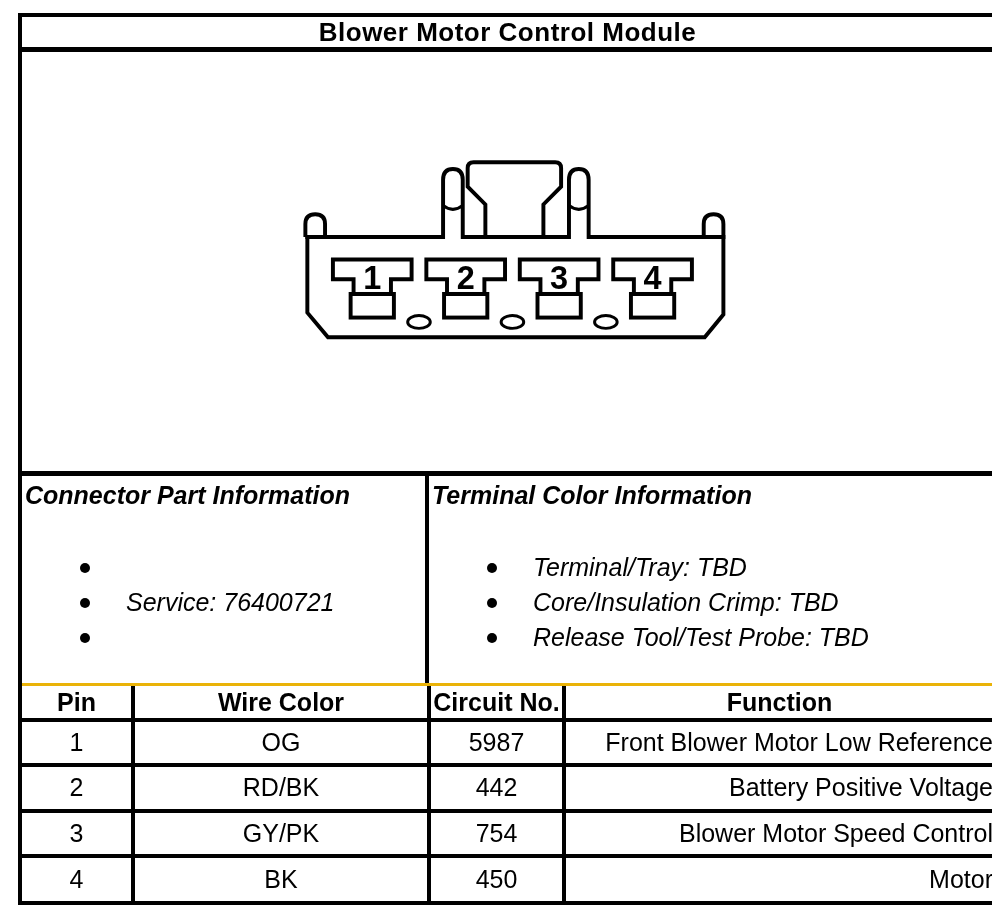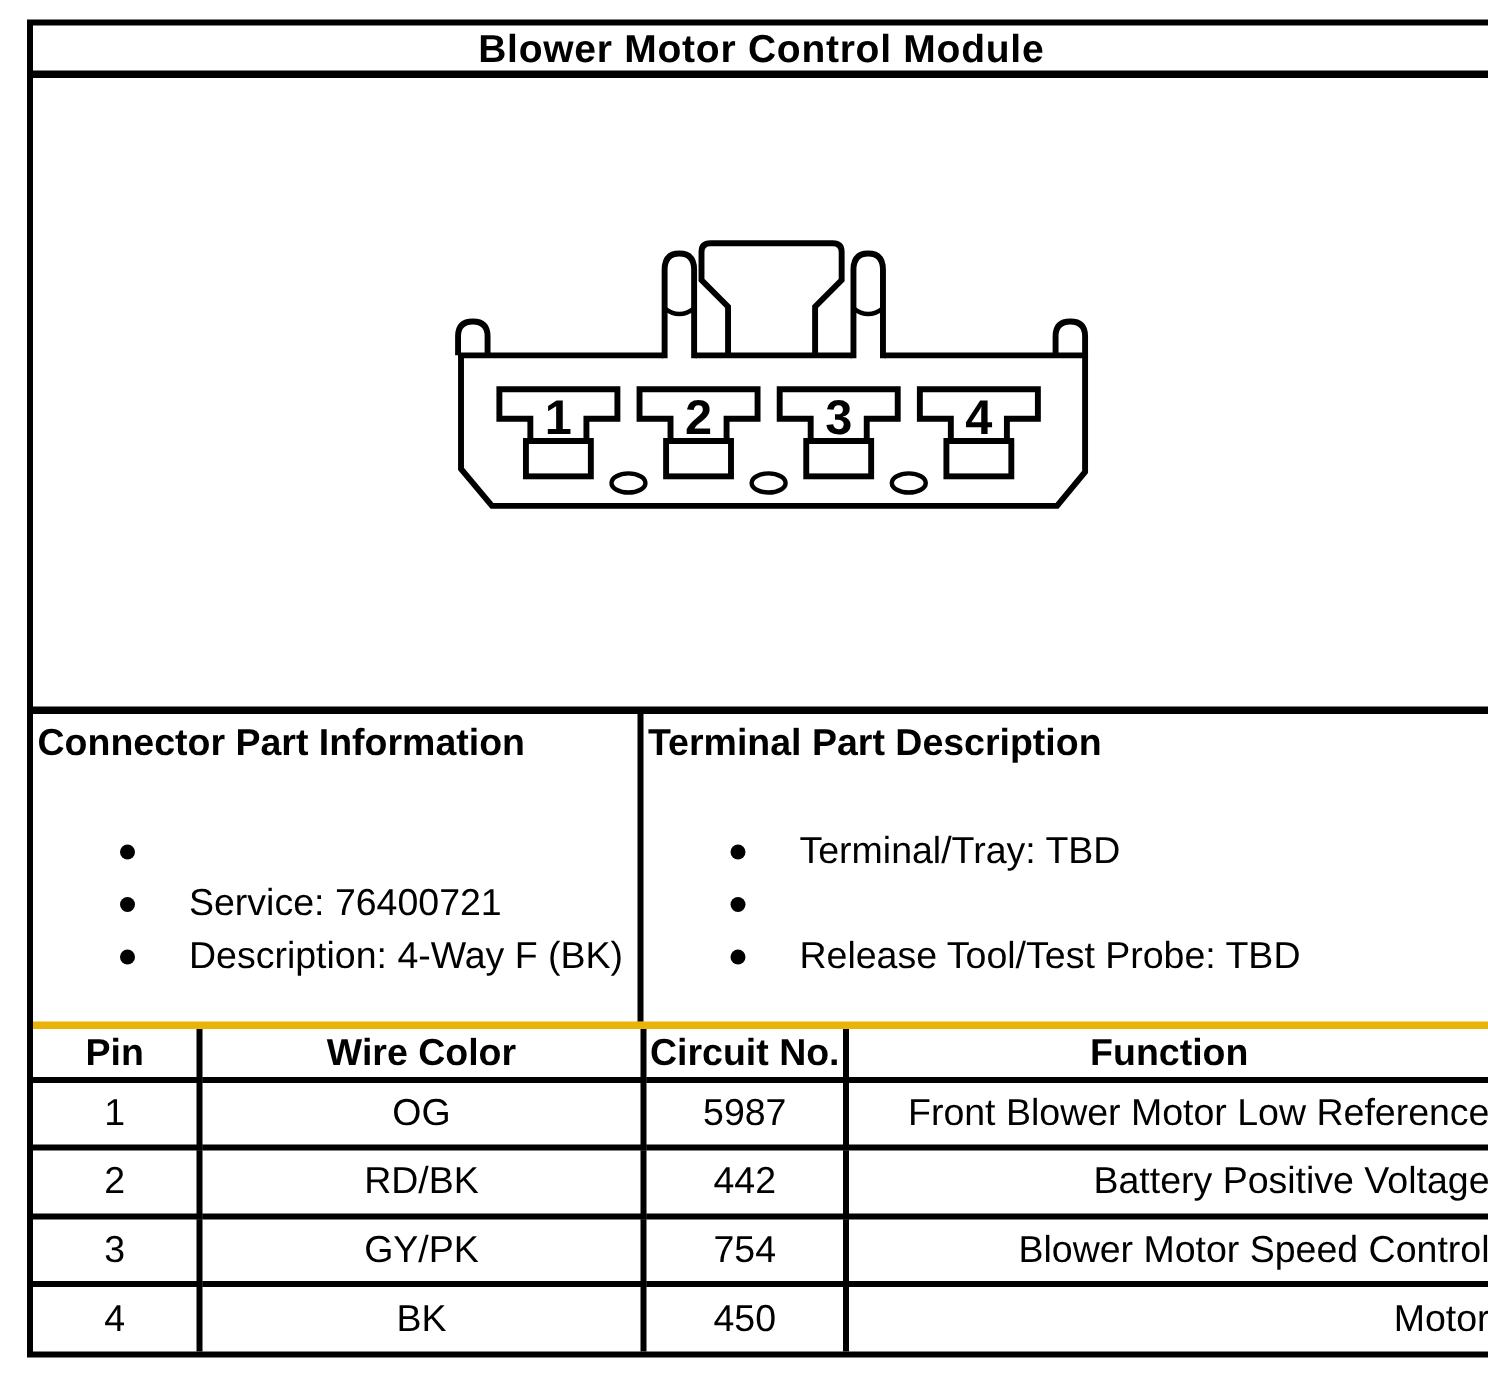--- a/index.html
+++ b/index.html
@@ -34,22 +34,23 @@
   .diagram-panel {
     flex: none;
     height: 424px;
     border-bottom: 5px solid #000;
     overflow: hidden;
   }
   .diagram-panel svg { display: block; width: 100%; height: 100%; }
   .info-row {
     flex: none;
     height: 210px;
-    border-bottom: 5px solid #eab308;
-    display: flex;
+    border-bottom: 3px solid #eab308;
+    display: flex;
+    font-style: italic;
   }
   .info-panel { padding: 2px 0 0 0; overflow: hidden; }
   .info-panel.left  { width: 407px; border-right: 4px solid #000; }
   .info-panel.right { flex: 1; }
   .info-heading {
     font-size: 25px;
     font-weight: bold;
     padding: 3px 0 0 3px;
     white-space: nowrap;
   }
@@ -146,33 +147,33 @@
       <div class="info-list">
         <div class="info-item">
           <span class="bullet"></span>
         </div>
         <div class="info-item">
           <span class="bullet"></span>
           <span>Service: 76400721</span>
         </div>
         <div class="info-item">
           <span class="bullet"></span>
-          <span>Description: 4-Way F (BK)</span>
         </div>
       </div>
     </div>
     <div class="info-panel right">
-      <div class="info-heading">Terminal Part Description</div>
+      <div class="info-heading">Terminal Color Information</div>
       <div class="info-list">
         <div class="info-item">
           <span class="bullet"></span>
           <span>Terminal/Tray: TBD</span>
         </div>
         <div class="info-item">
           <span class="bullet"></span>
+          <span>Core/Insulation Crimp: TBD</span>
         </div>
         <div class="info-item">
           <span class="bullet"></span>
           <span>Release Tool/Test Probe: TBD</span>
         </div>
       </div>
     </div>
   </div>
 
   <table class="pin-table">

